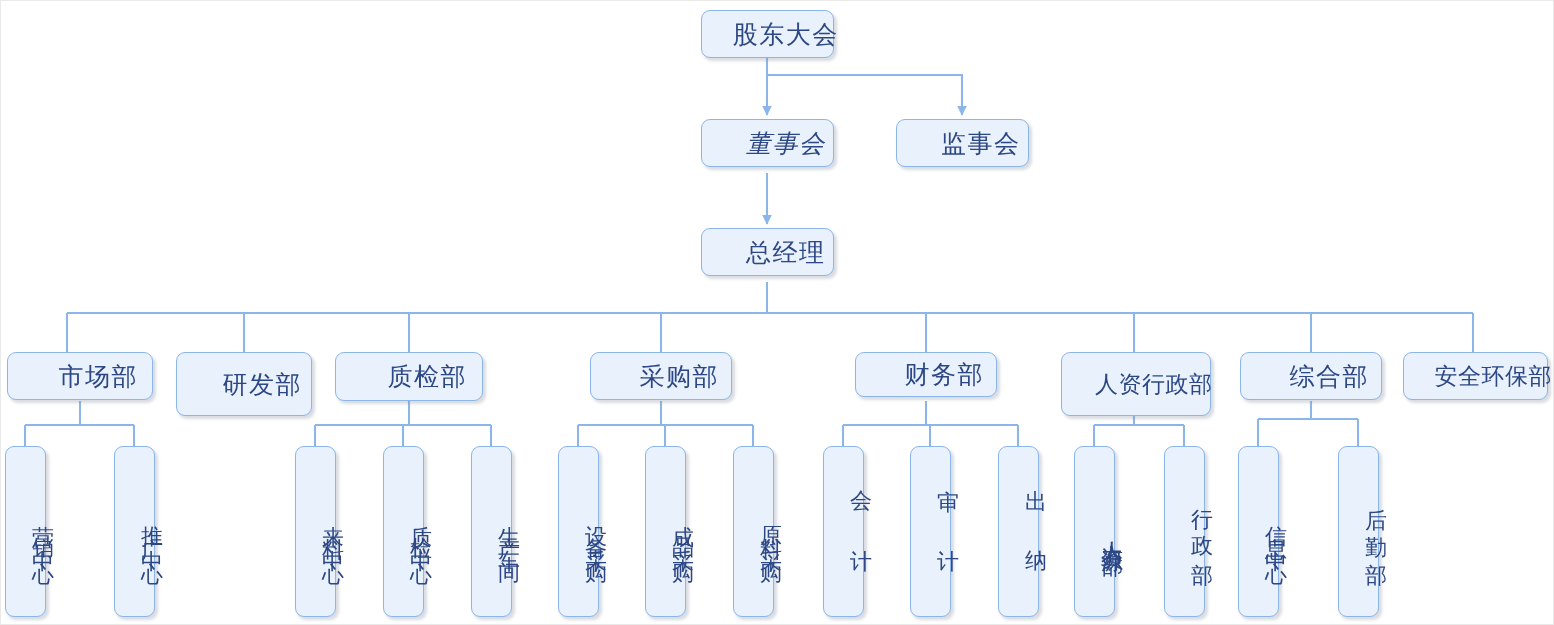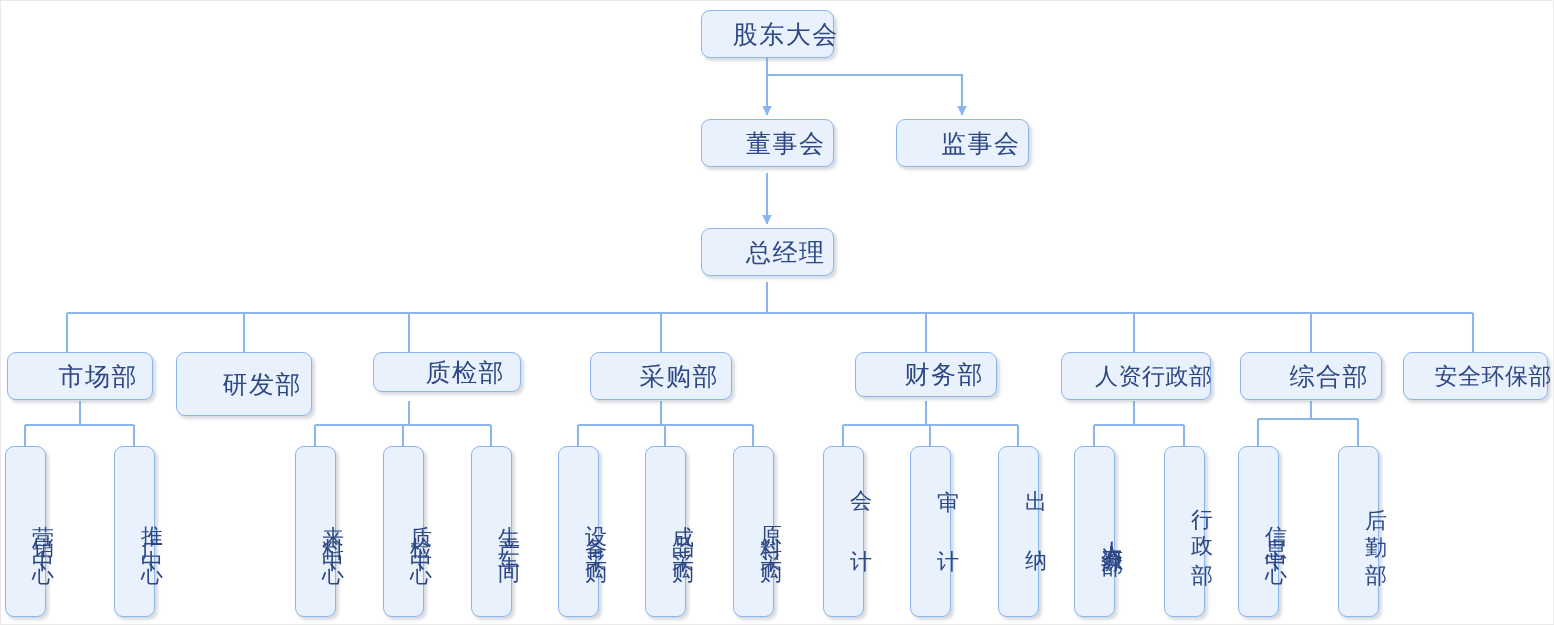--- a/index.html
+++ b/index.html
@@ -124,48 +124,48 @@
       <path d="M 1257 418 L 1357 418"></path>
       <path d="M 1257 418 L 1257 445"></path>
       <path d="M 1357 418 L 1357 445"></path>
     </g>
   </svg>
 
   <div class="node h-node" style="left:700px;top:9px;width:133px;height:48px;">
     <span class="lbl">股东大会</span>
   </div>
 
-  <div class="node h-node" style="left:700px;top:118px;width:133px;height:48px;">
+  <div class="node h-node" style="left:700px;top:118px;width:133px;height:48px;font-style:italic;">
     <span class="lbl">董事会</span>
   </div>
 
   <div class="node h-node" style="left:895px;top:118px;width:133px;height:48px;">
     <span class="lbl">监事会</span>
   </div>
 
   <div class="node h-node" style="left:6px;top:351px;width:146px;height:48px;">
     <span class="lbl">市场部</span>
   </div>
 
   <div class="node h-node" style="left:700px;top:227px;width:133px;height:48px;">
     <span class="lbl">总经理</span>
   </div>
   <div class="node h-node" style="left:175px;top:351px;width:136px;height:64px;">
     <span class="lbl">研发部</span>
   </div>
-  <div class="node h-node" style="left:334px;top:351px;width:148px;height:40px;margin-left:38px;">
+  <div class="node h-node" style="left:334px;top:351px;width:148px;height:49px;">
     <span class="lbl">质检部</span>
   </div>
   <div class="node h-node" style="left:589px;top:351px;width:142px;height:48px;">
     <span class="lbl">采购部</span>
   </div>
   <div class="node h-node" style="left:854px;top:351px;width:142px;height:45px;">
     <span class="lbl">财务部</span>
   </div>
-  <div class="node h-node small" style="left:1060px;top:351px;width:150px;height:48px;">
+  <div class="node h-node small" style="left:1060px;top:351px;width:150px;height:64px;">
     <span class="lbl">人资行政部</span>
   </div>
   <div class="node h-node" style="left:1239px;top:351px;width:142px;height:48px;">
     <span class="lbl">综合部</span>
   </div>
   <div class="node h-node small" style="left:1402px;top:351px;width:145px;height:48px;">
     <span class="lbl">安全环保部</span>
   </div>
 
   <div class="node v-node sp4" style="left:4px;top:445px;width:41px;height:171px;">

